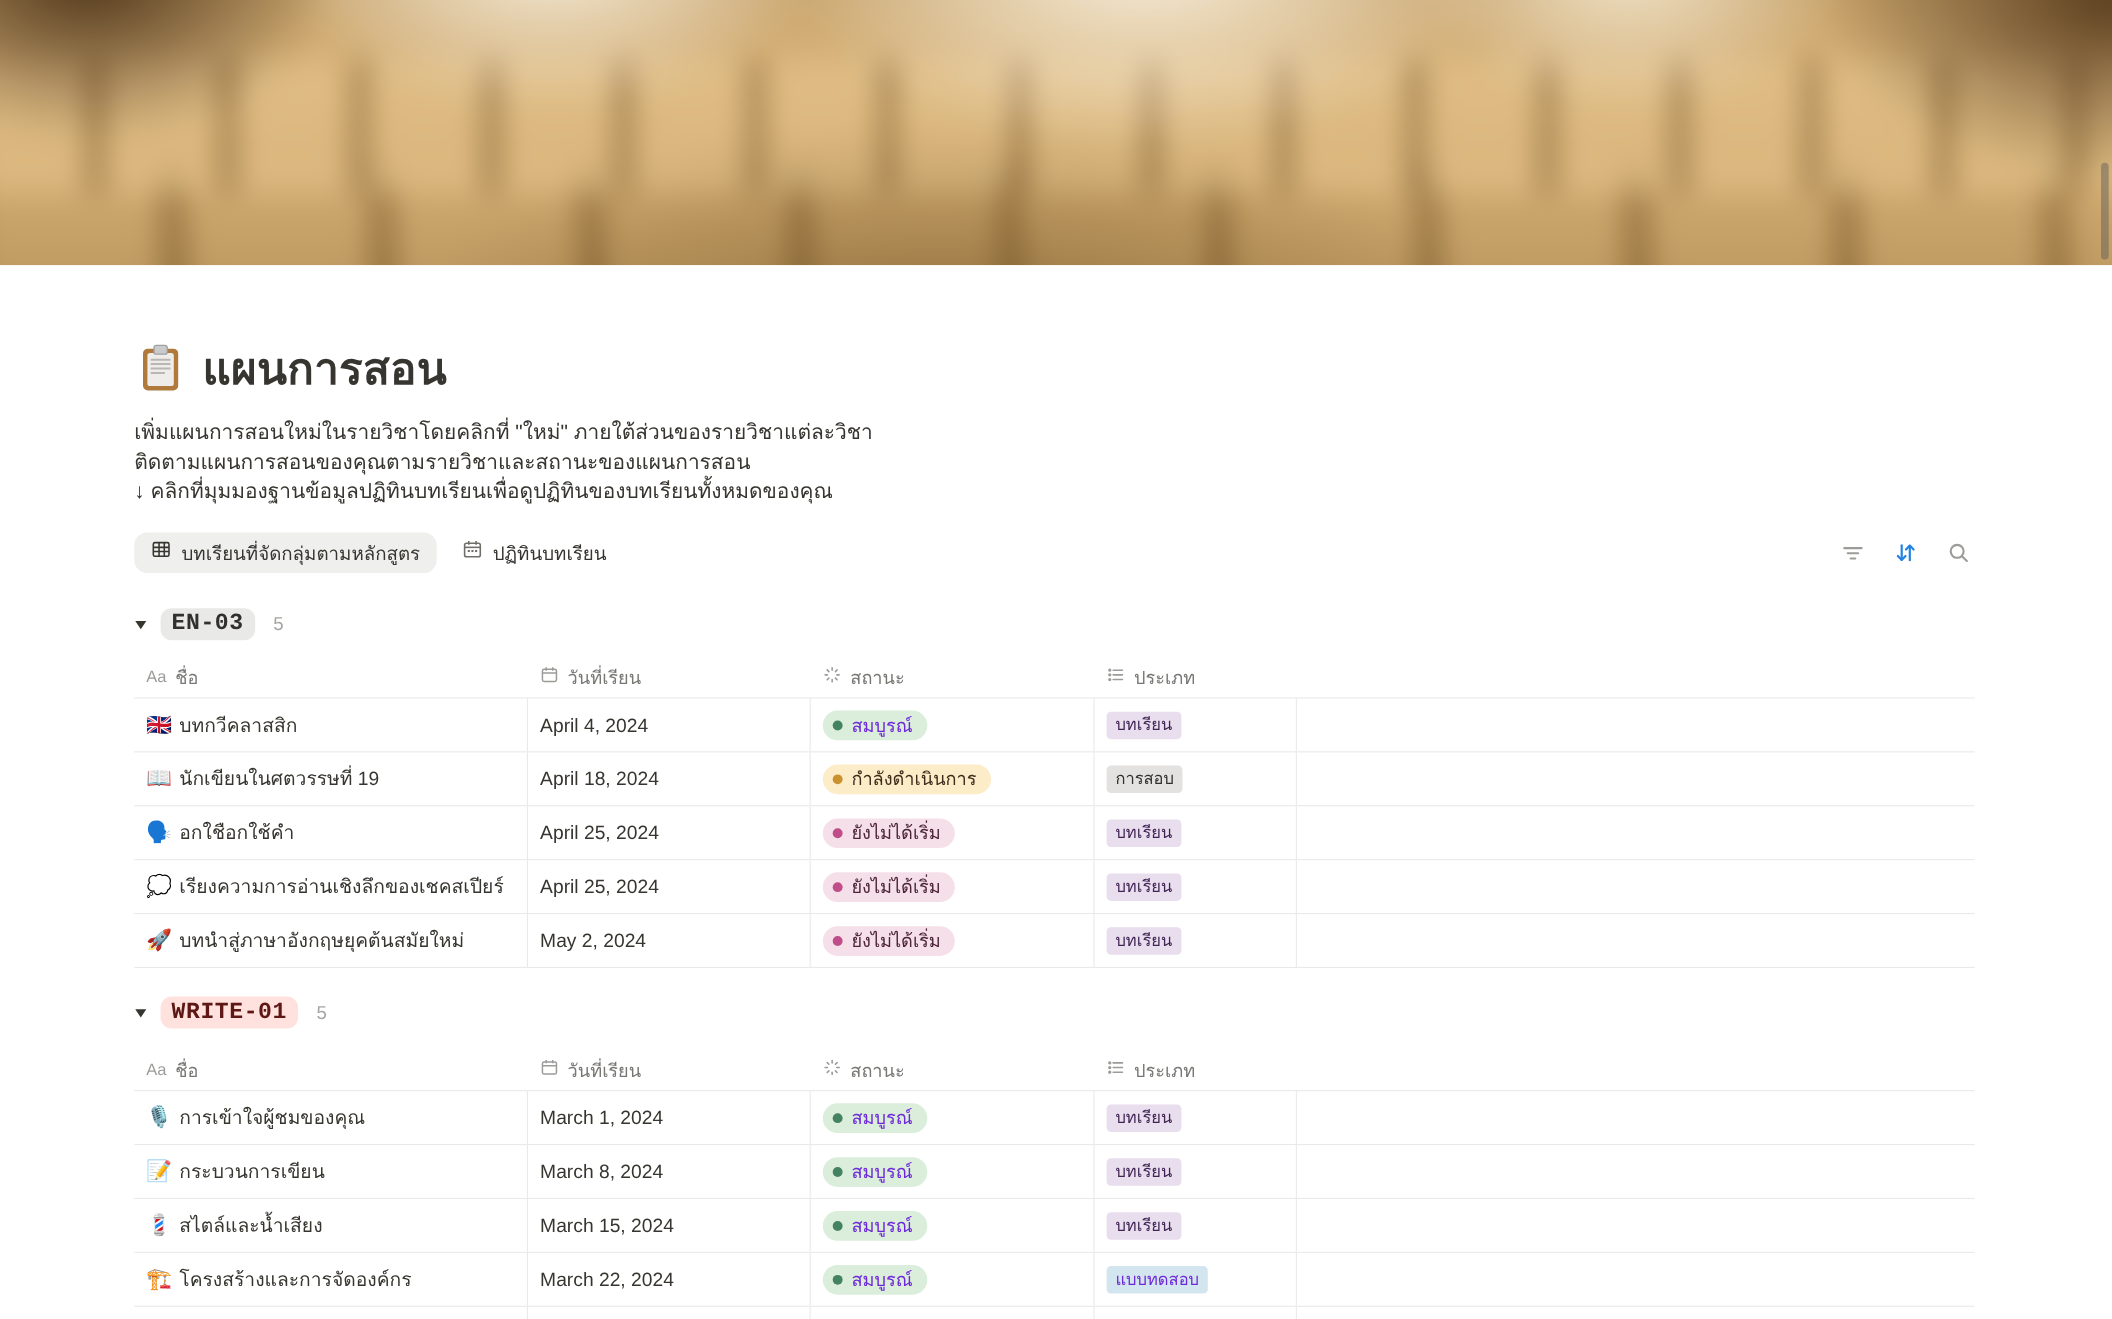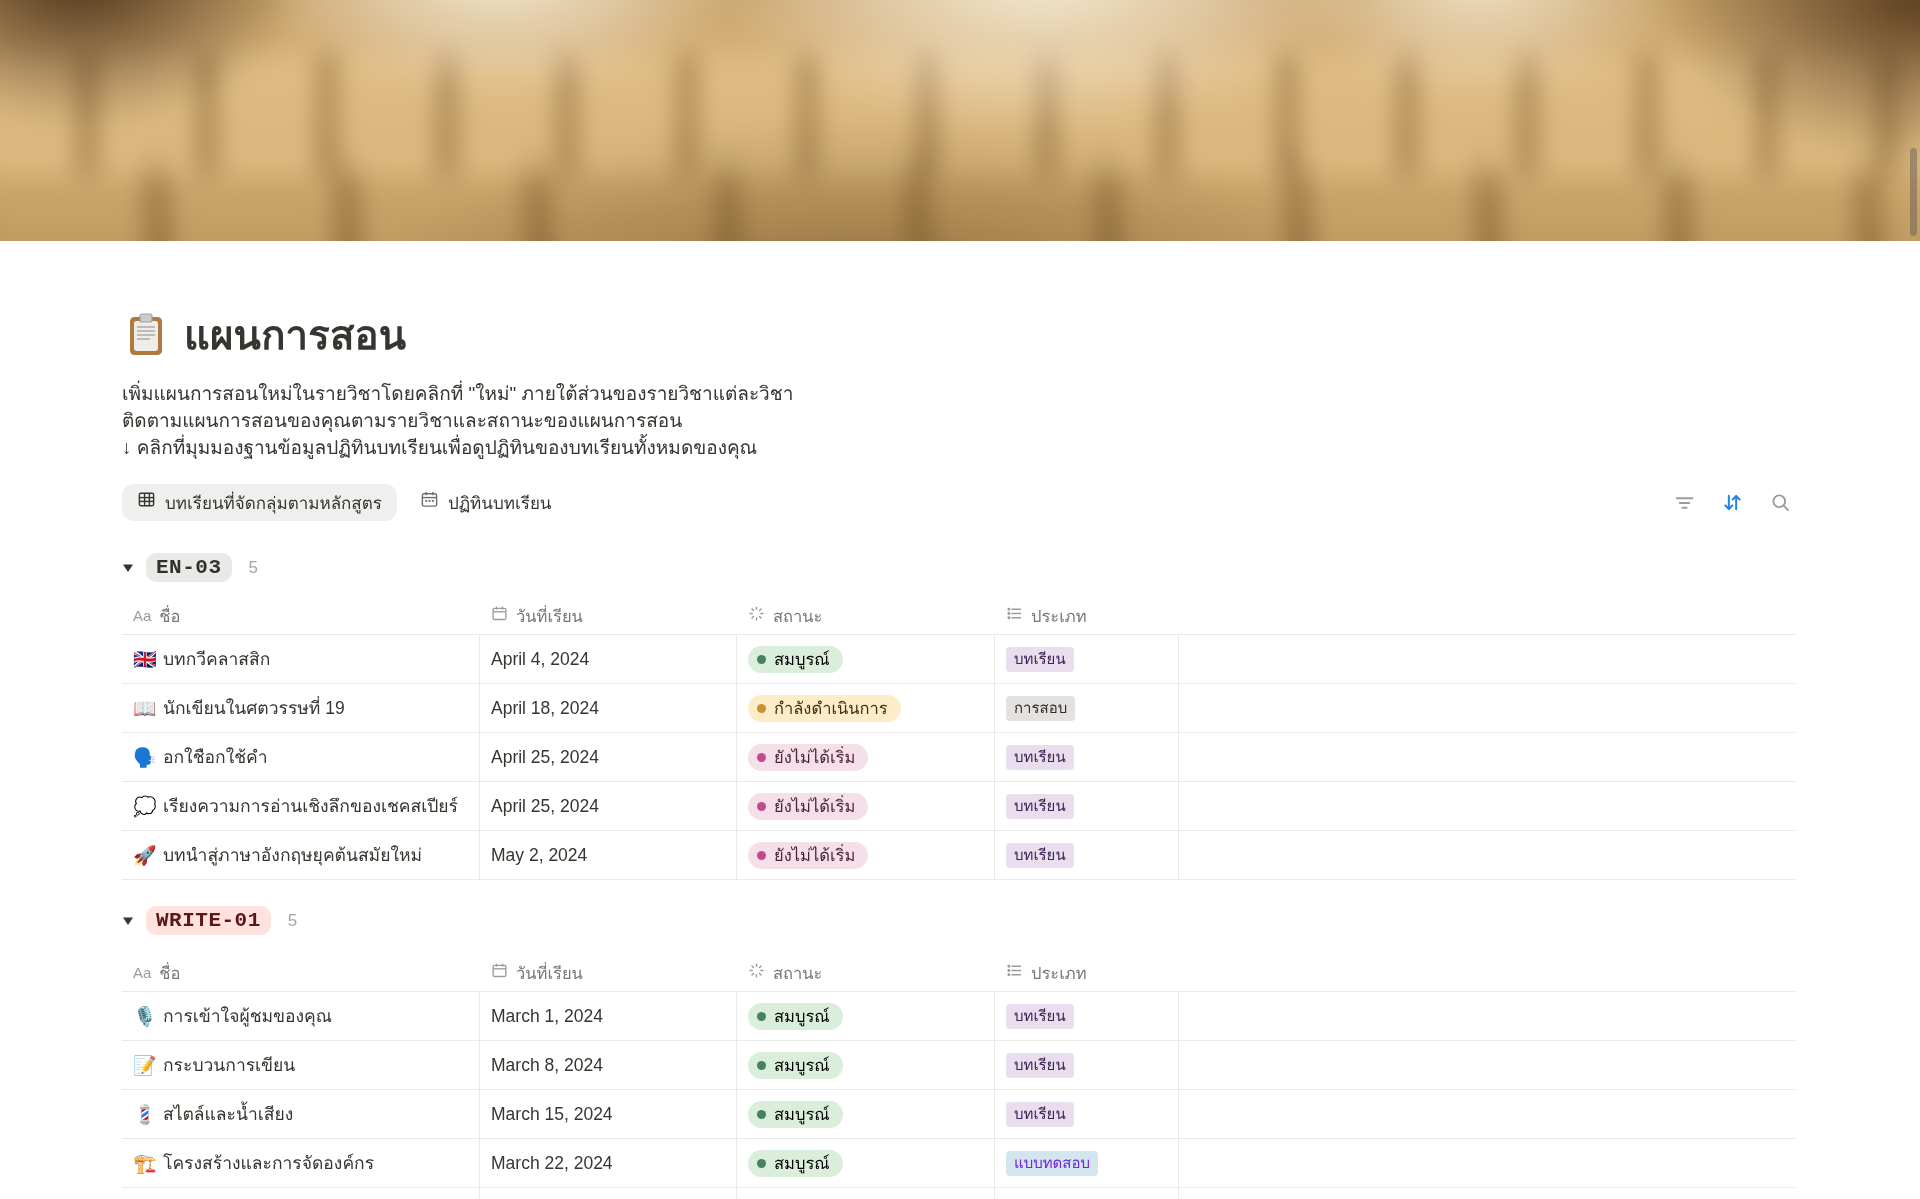--- a/index.html
+++ b/index.html
@@ -69,21 +69,21 @@
   .col-type   { width:184px; }
   .col-empty  { width:616px; padding-left:0; }
   .row-emoji { width:26px; font-size:19px; line-height:1; flex:0 0 auto;
                font-family:"DejaVu Sans","Liberation Sans",sans-serif; }
   .row-name { font-size:17.5px; font-weight:500; color:#37352F; margin-left:4px; white-space:nowrap; }
   .row-date { font-size:17.5px; color:#37352F; white-space:nowrap; }
 
   .status-pill { display:inline-flex; align-items:center; gap:8px; height:27px;
                  padding:0 13px 0 9px; border-radius:999px; font-size:16.5px; white-space:nowrap; }
   .status-pill .dot { width:9px; height:9px; border-radius:50%; }
-  .st-green  { background:#DBEDDB; color:#000000; } .st-green  .dot { background:#448361; }
+  .st-green  { background:#DBEDDB; color:#6d28d9; } .st-green  .dot { background:#448361; }
   .st-yellow { background:#FDECC8; color:#402C1B; } .st-yellow .dot { background:#CB912F; }
   .st-pink   { background:#F5E0E9; color:#4C2337; } .st-pink   .dot { background:#C14C8A; }
 
   .type-tag { display:inline-flex; align-items:center; height:25px; padding:0 8px;
               border-radius:4px; font-size:15px; white-space:nowrap; }
   .tag-purple { background:#E8DEEE; color:#412454; }
   .tag-gray   { background:#E3E2E0; color:#32302C; }
   .tag-blue   { background:#D3E5EF; color:#6d28d9; }
 </style>
 </head>

